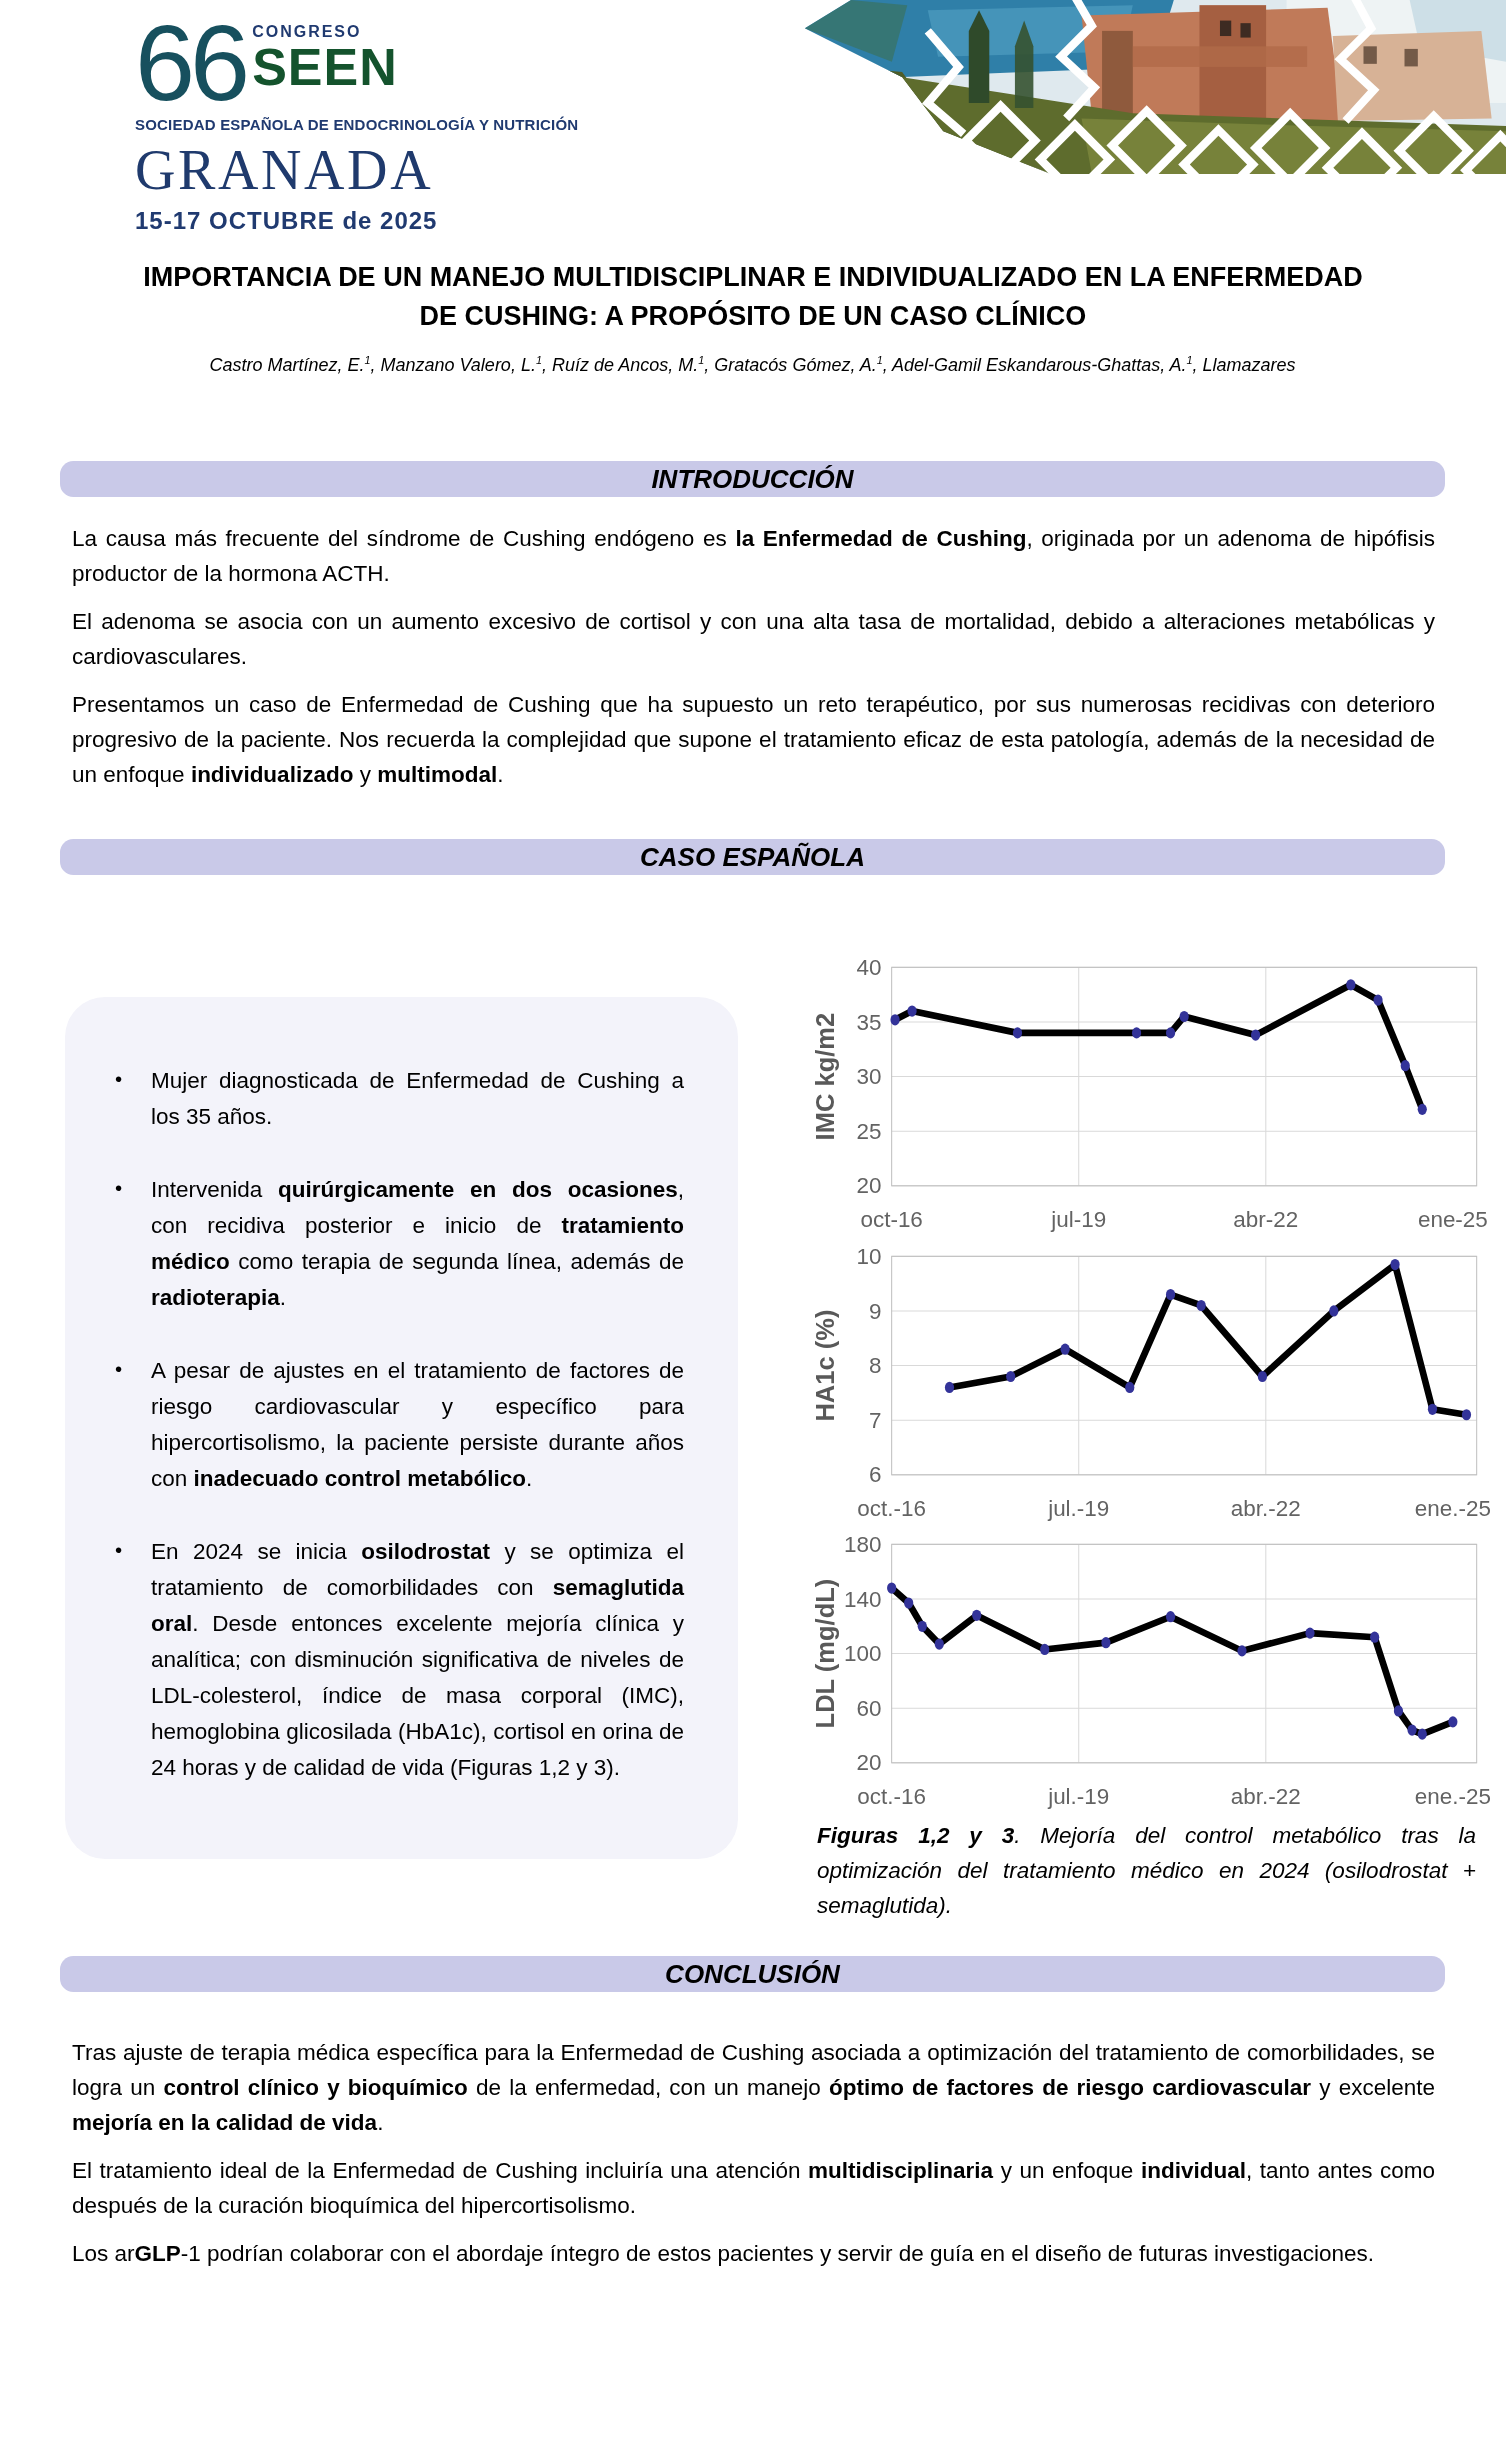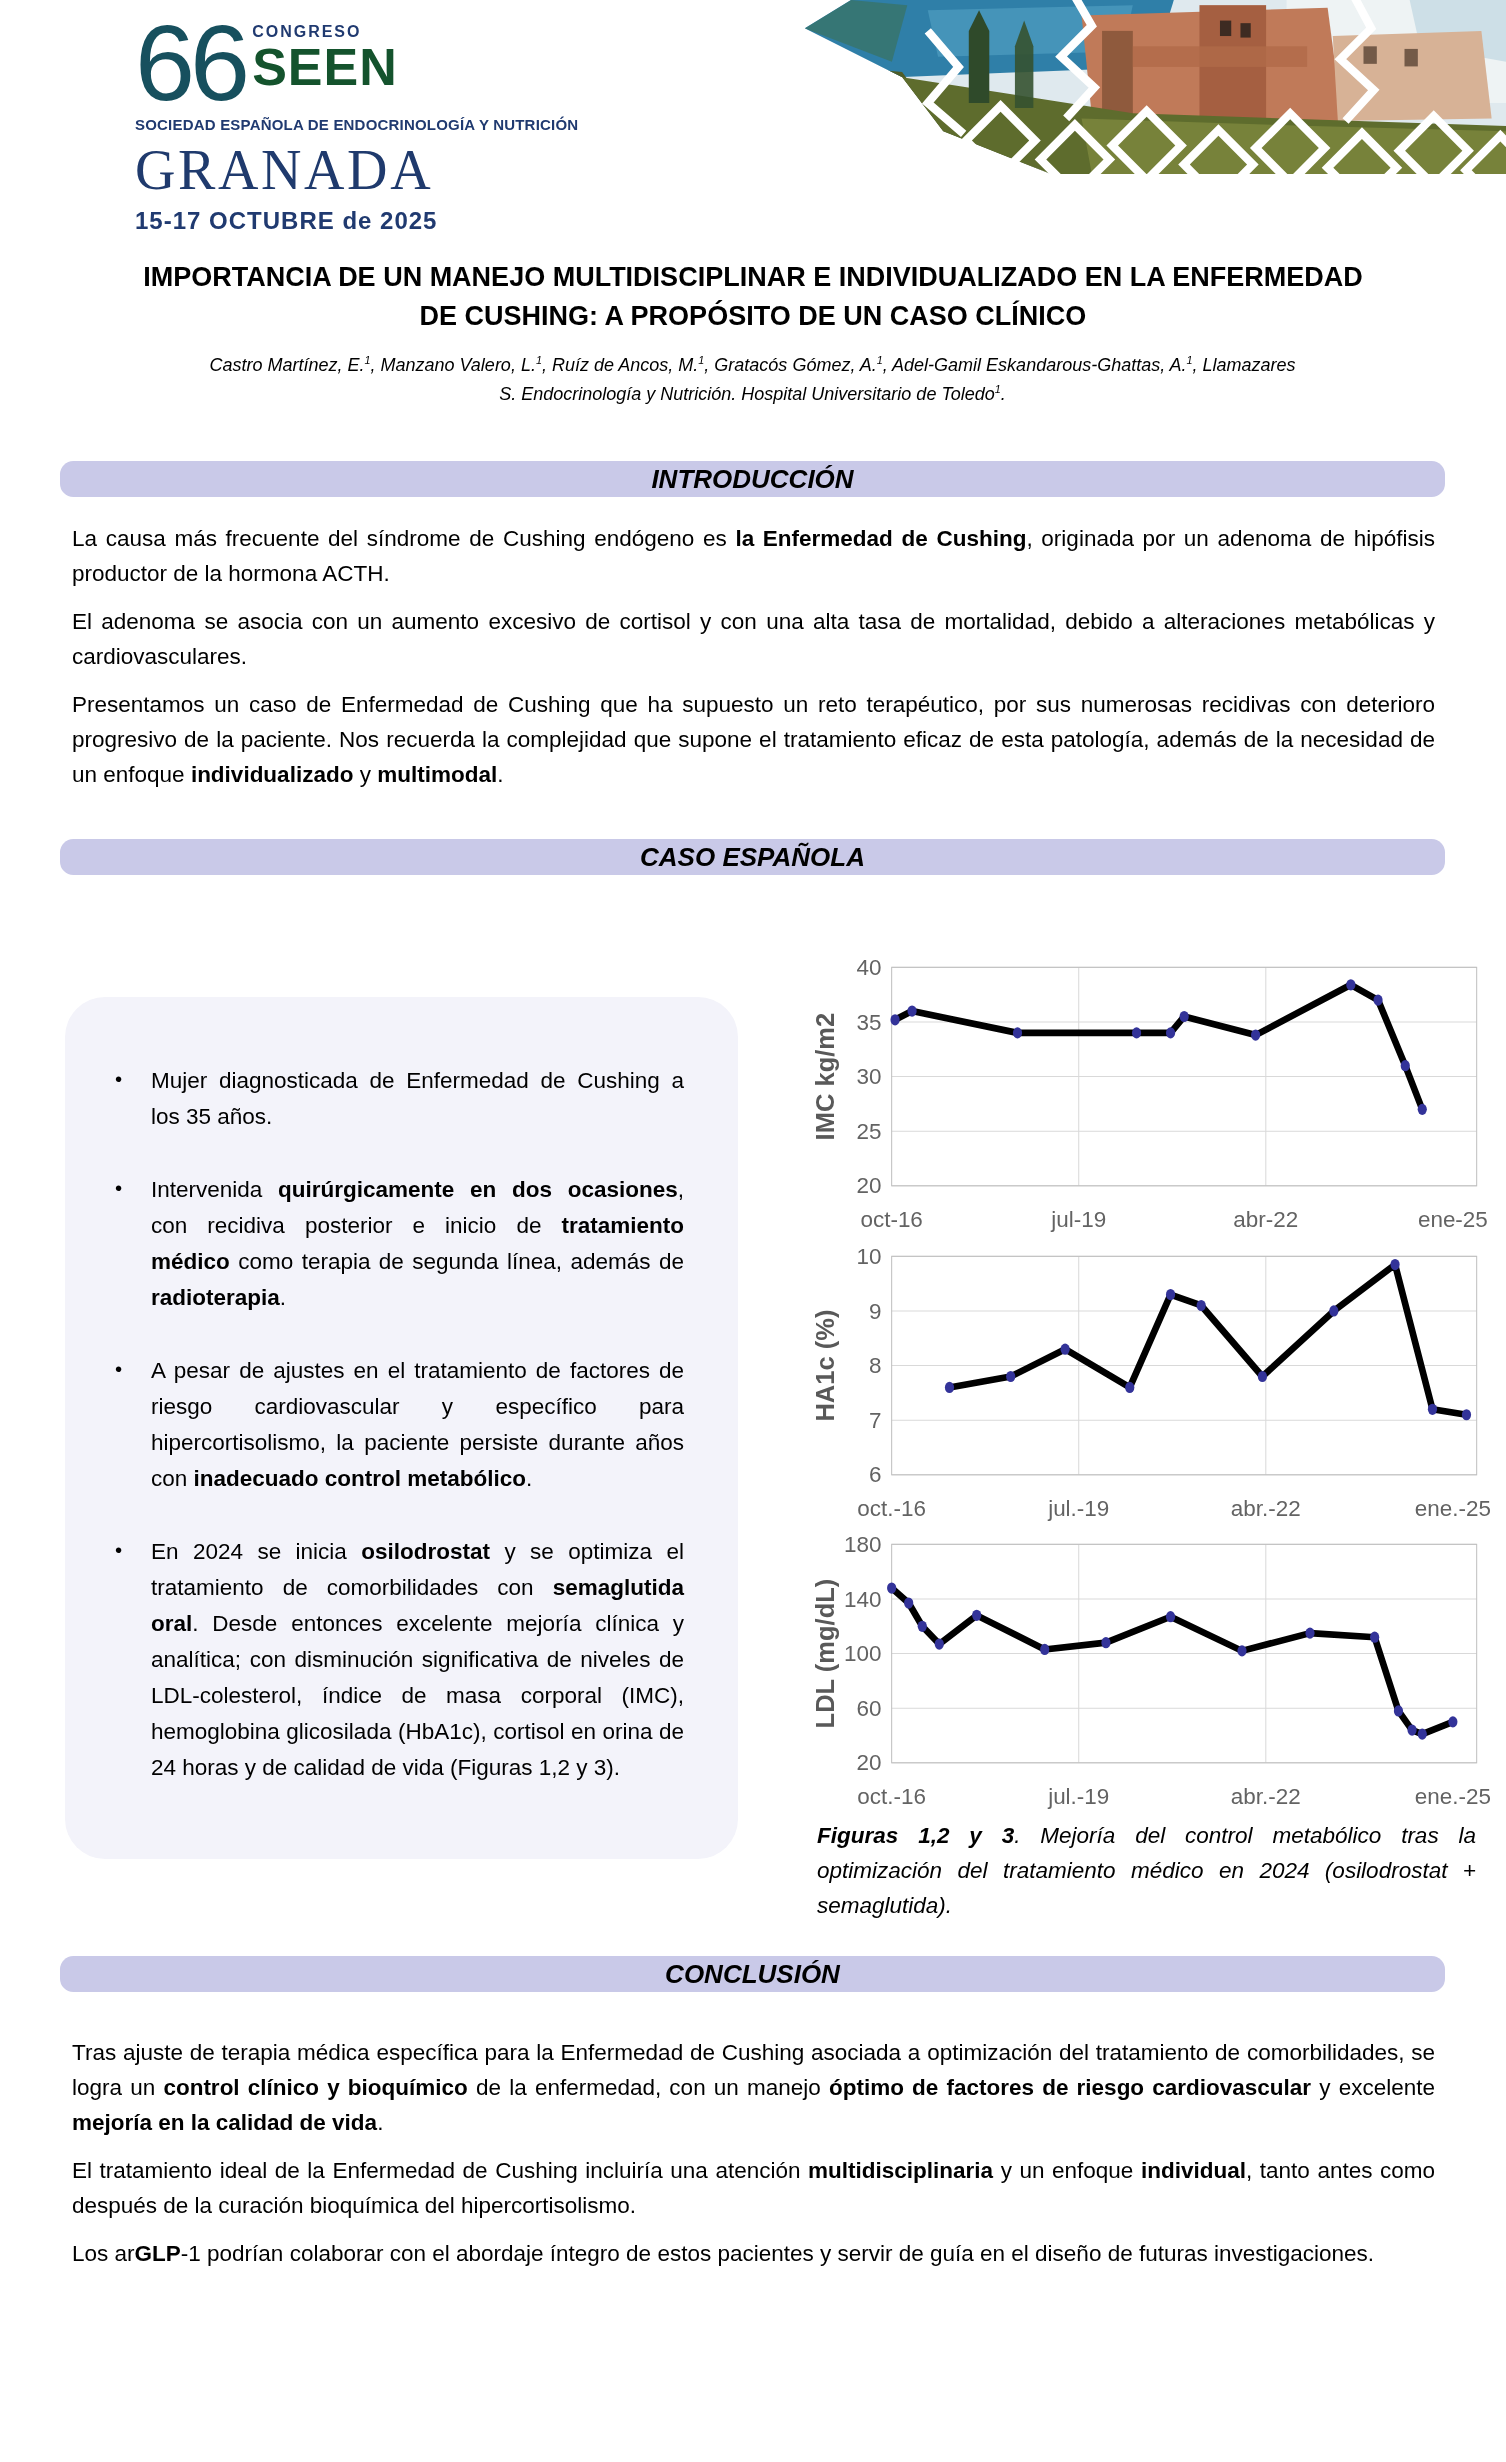--- a/index.html
+++ b/index.html
@@ -111,21 +111,20 @@
   </svg>
 </div>
 
 <div class="abs title">
   <div>IMPORTANCIA DE UN MANEJO MULTIDISCIPLINAR E INDIVIDUALIZADO EN LA ENFERMEDAD</div>
   <div>DE CUSHING: A PROPÓSITO DE UN CASO CLÍNICO</div>
 </div>
 
 <div class="abs authors">
   <div><span>Castro Martínez, E.</span><sup>1</sup><span>, Manzano Valero, L.</span><sup>1</sup><span>, Ruíz de Ancos, M.</span><sup>1</sup><span>, Gratacós Gómez, A.</span><sup>1</sup><span>, Adel-Gamil Eskandarous-Ghattas, A.</span><sup>1</sup><span>, Llamazares</span></div>
-  <div><span>S. Endocrinología y Nutrición. Hospital Universitario de Toledo</span><sup>1</sup><span>.</span></div>
 </div>
 
 <div class="abs banner banner-intro">
   <span>INTRODUCCIÓN</span>
 </div>
 
 <div class="abs bodytext intro-text">
   <p class="para"><span>La causa más frecuente del síndrome de Cushing endógeno es </span><span style="font-weight: bold;">la Enfermedad de Cushing</span><span>, originada por un adenoma de hipófisis productor de la hormona ACTH.</span></p>
   <p class="para"><span>El adenoma se asocia con un aumento excesivo de cortisol y con una alta tasa de mortalidad, debido a alteraciones metabólicas y cardiovasculares.</span></p>
   <p class="para"><span>Presentamos un caso de Enfermedad de Cushing que ha supuesto un reto terapéutico, por sus numerosas recidivas con deterioro progresivo de la paciente. Nos recuerda la complejidad que supone el tratamiento eficaz de esta patología, además de la necesidad de un enfoque </span><span style="font-weight: bold;">individualizado</span><span> y </span><span style="font-weight: bold;">multimodal</span><span>.</span></p>

